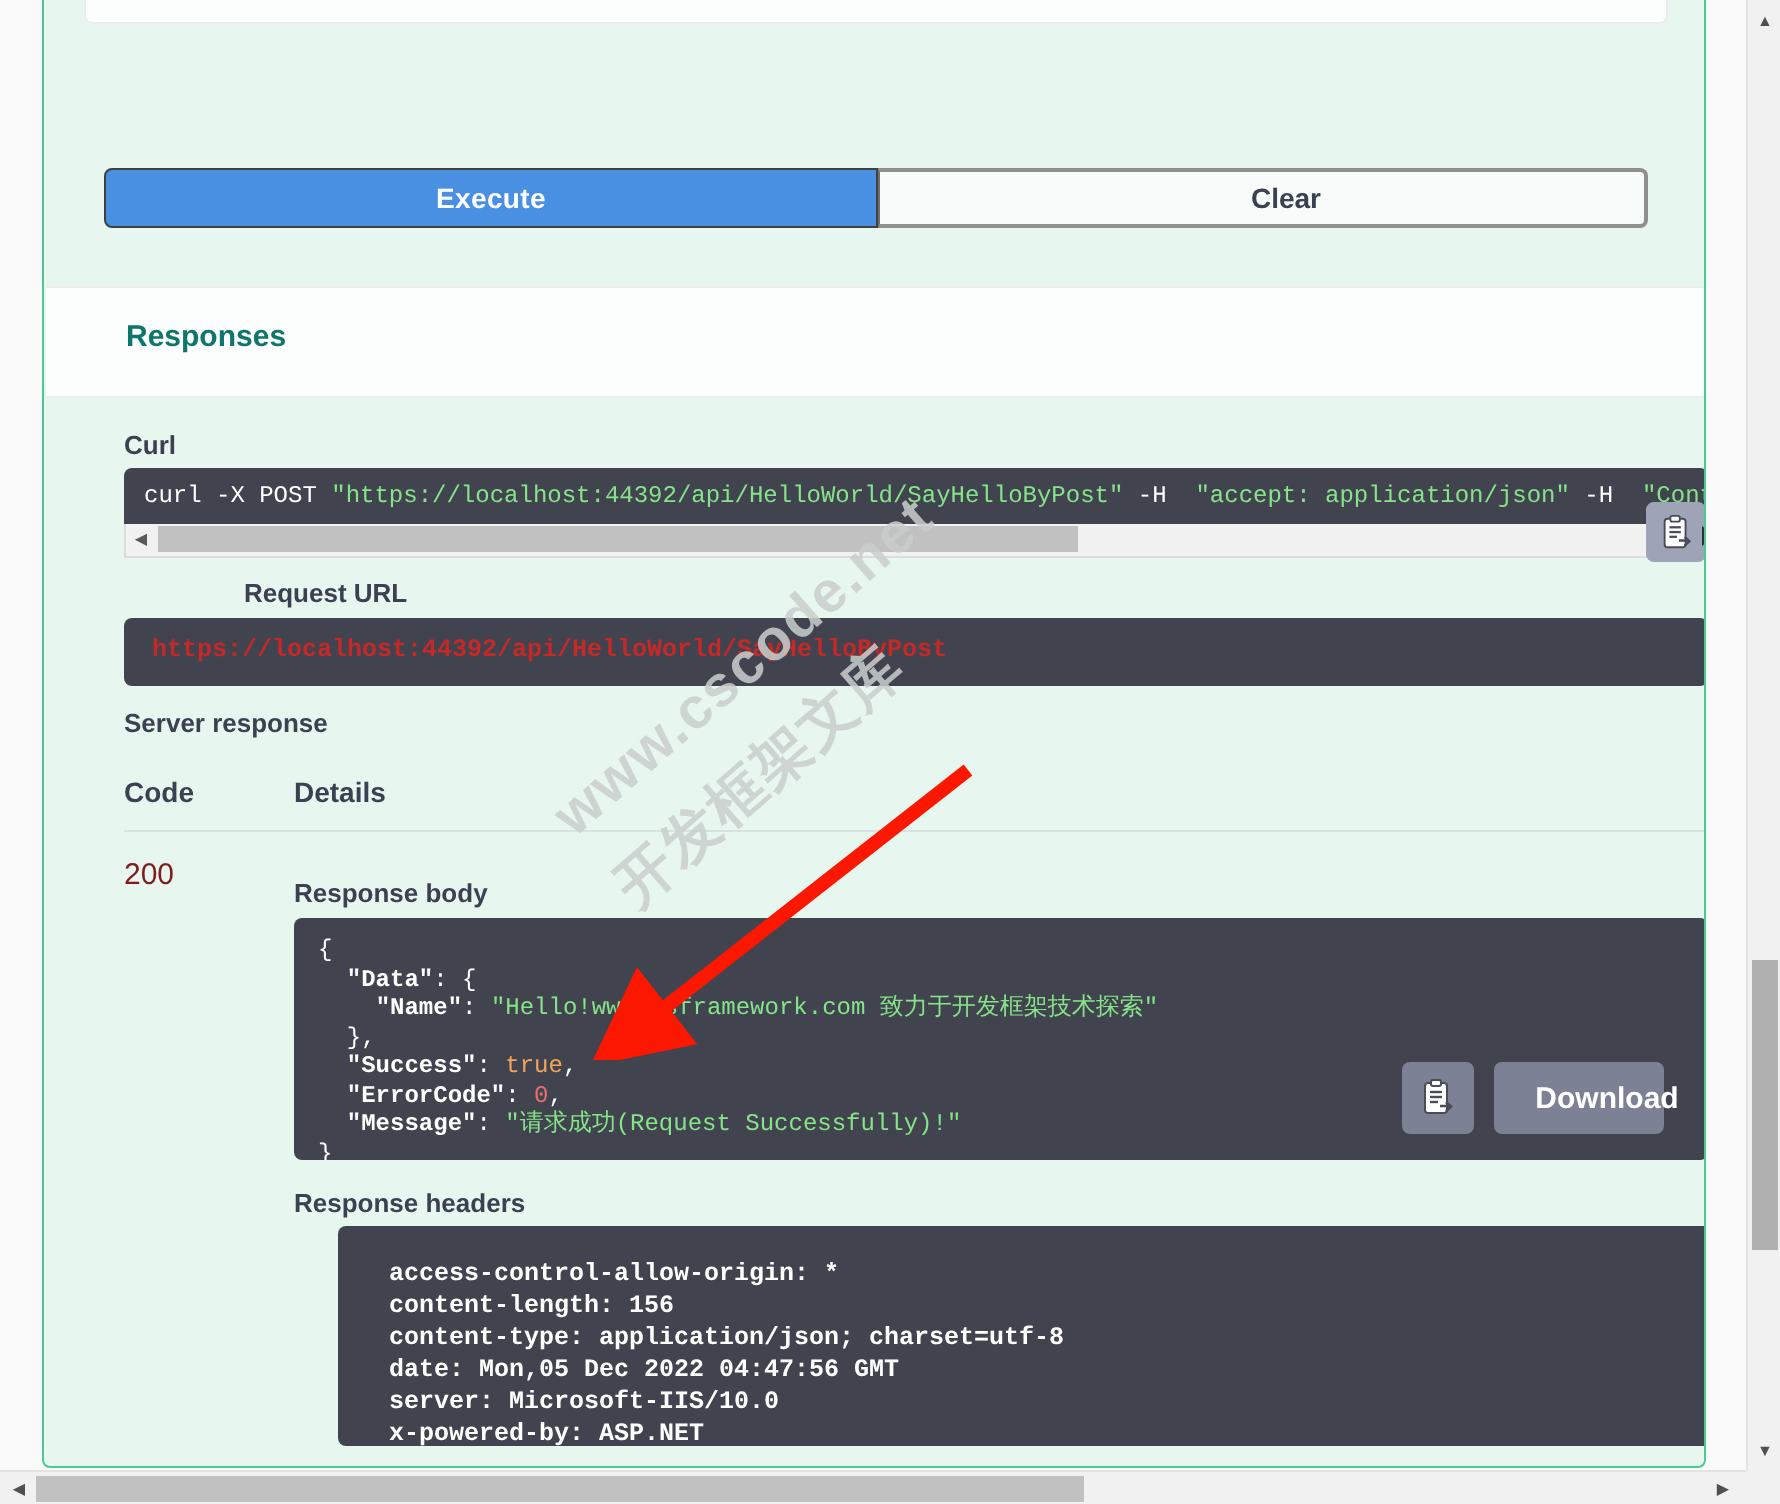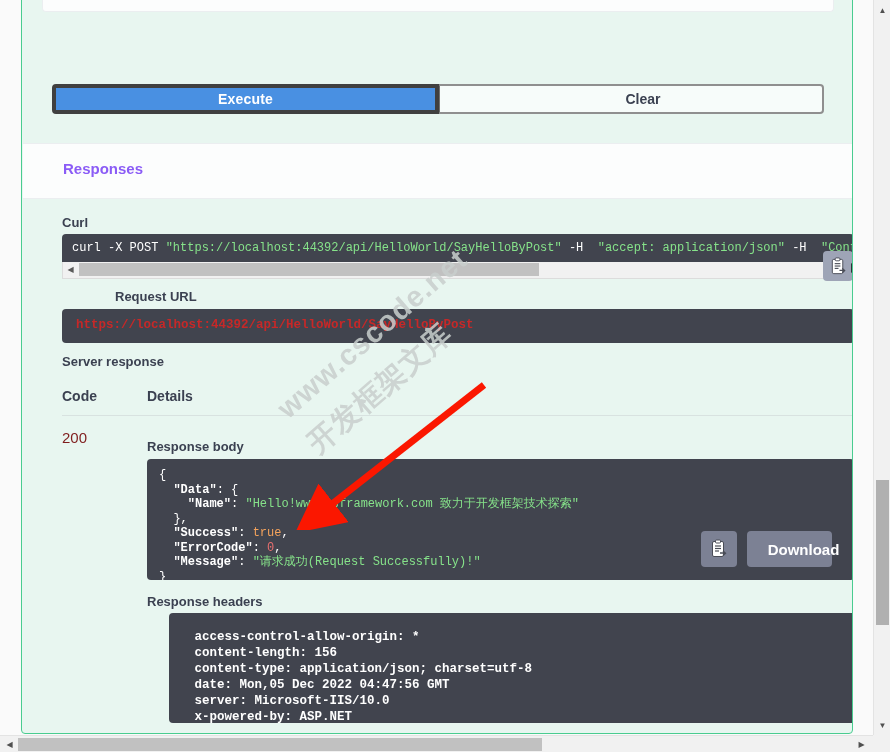--- a/index.html
+++ b/index.html
@@ -44,21 +44,21 @@
   
   .btn-row {
     position: absolute;
     left: 30px; top: 93px;
     width: 772px; height: 30px;
     display: flex;
   }
   .btn-execute {
     flex: 0 0 387px;
     background: #4990e2;
-    border: 4px solid #404040;
+    border: 1px solid #404040;
     border-radius: 4px 0 0 4px;
     color: #ffffff;
     font-size: 14px;
     font-weight: bold;
     display: flex; align-items: center; justify-content: center;
     cursor: pointer;
     letter-spacing: .2px;
   }
   .btn-clear {
     flex: 1;
@@ -81,21 +81,21 @@
     width: 830px; height: 56px;
     background: #fcfdfd;
     border-top: 1px solid #ebeef0;
     border-bottom: 1px solid #ebeef0;
   }
   .responses-title {
     position: absolute;
     left: 40px; top: 16px;
     font-size: 15px;
     font-weight: bold;
-    color: #8b5cf6;
+    color: #0f766e;
   }
 
   
   .sec-label {
     position: absolute;
     font-size: 13px;
     font-weight: bold;
     color: #3b4151;
   }
 
@@ -350,21 +350,21 @@
     <div class="sec-label" style="left:40px; top:224px;">Curl</div>
 
     <div class="codeblock" id="curl-block"><span class="kw">curl -X POST </span><span class="str">"https://localhost:44392/api/HelloWorld/SayHelloByPost"</span><span class="flag"> -H  </span><span class="str">"accept: application/json"</span><span class="flag"> -H  </span><span class="str">"Content-Type:</span></div>
 
     <div class="hscroll">
       <div class="arrow-l">◀</div>
       <div class="thumb"></div>
       <div class="arrow-r">▶</div>
     </div>
 
-    <div class="sec-label" style="left:45px; top:298px;padding-left:48px;">Request URL</div>
+    <div class="sec-label" style="left:52px; top:298px;padding-left:48px;">Request URL</div>
     <div class="codeblock" id="url-block"><span class="url-text">https://localhost:44392/api/HelloWorld/SayHelloByPost</span></div>
 
     <div class="sec-label" style="left:40px; top:363px;">Server response</div>
 
     <div class="col-code">Code</div>
     <div class="col-details">Details</div>
     <div class="table-rule"></div>
     <div class="code-200">200</div>
 
     <div class="sec-label" style="left:125px; top:448px;">Response body</div>

